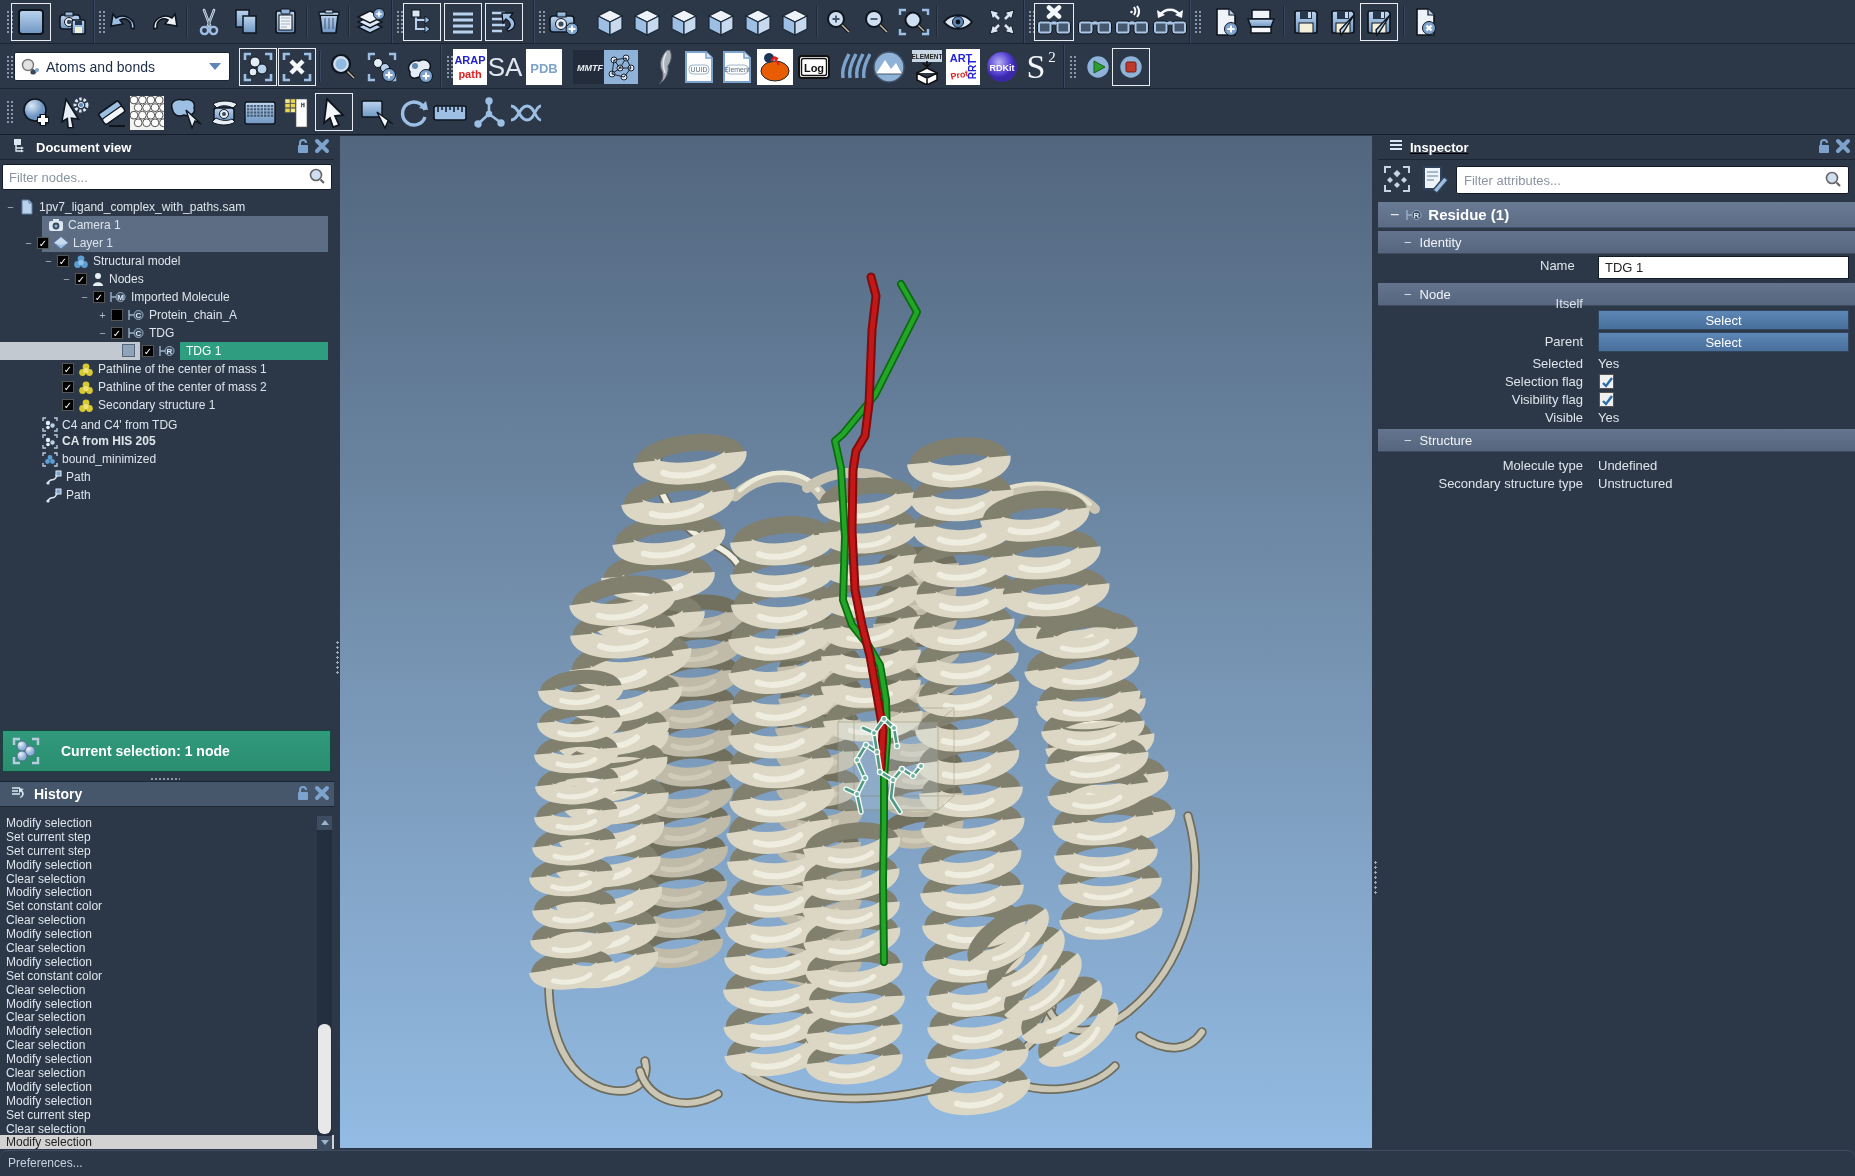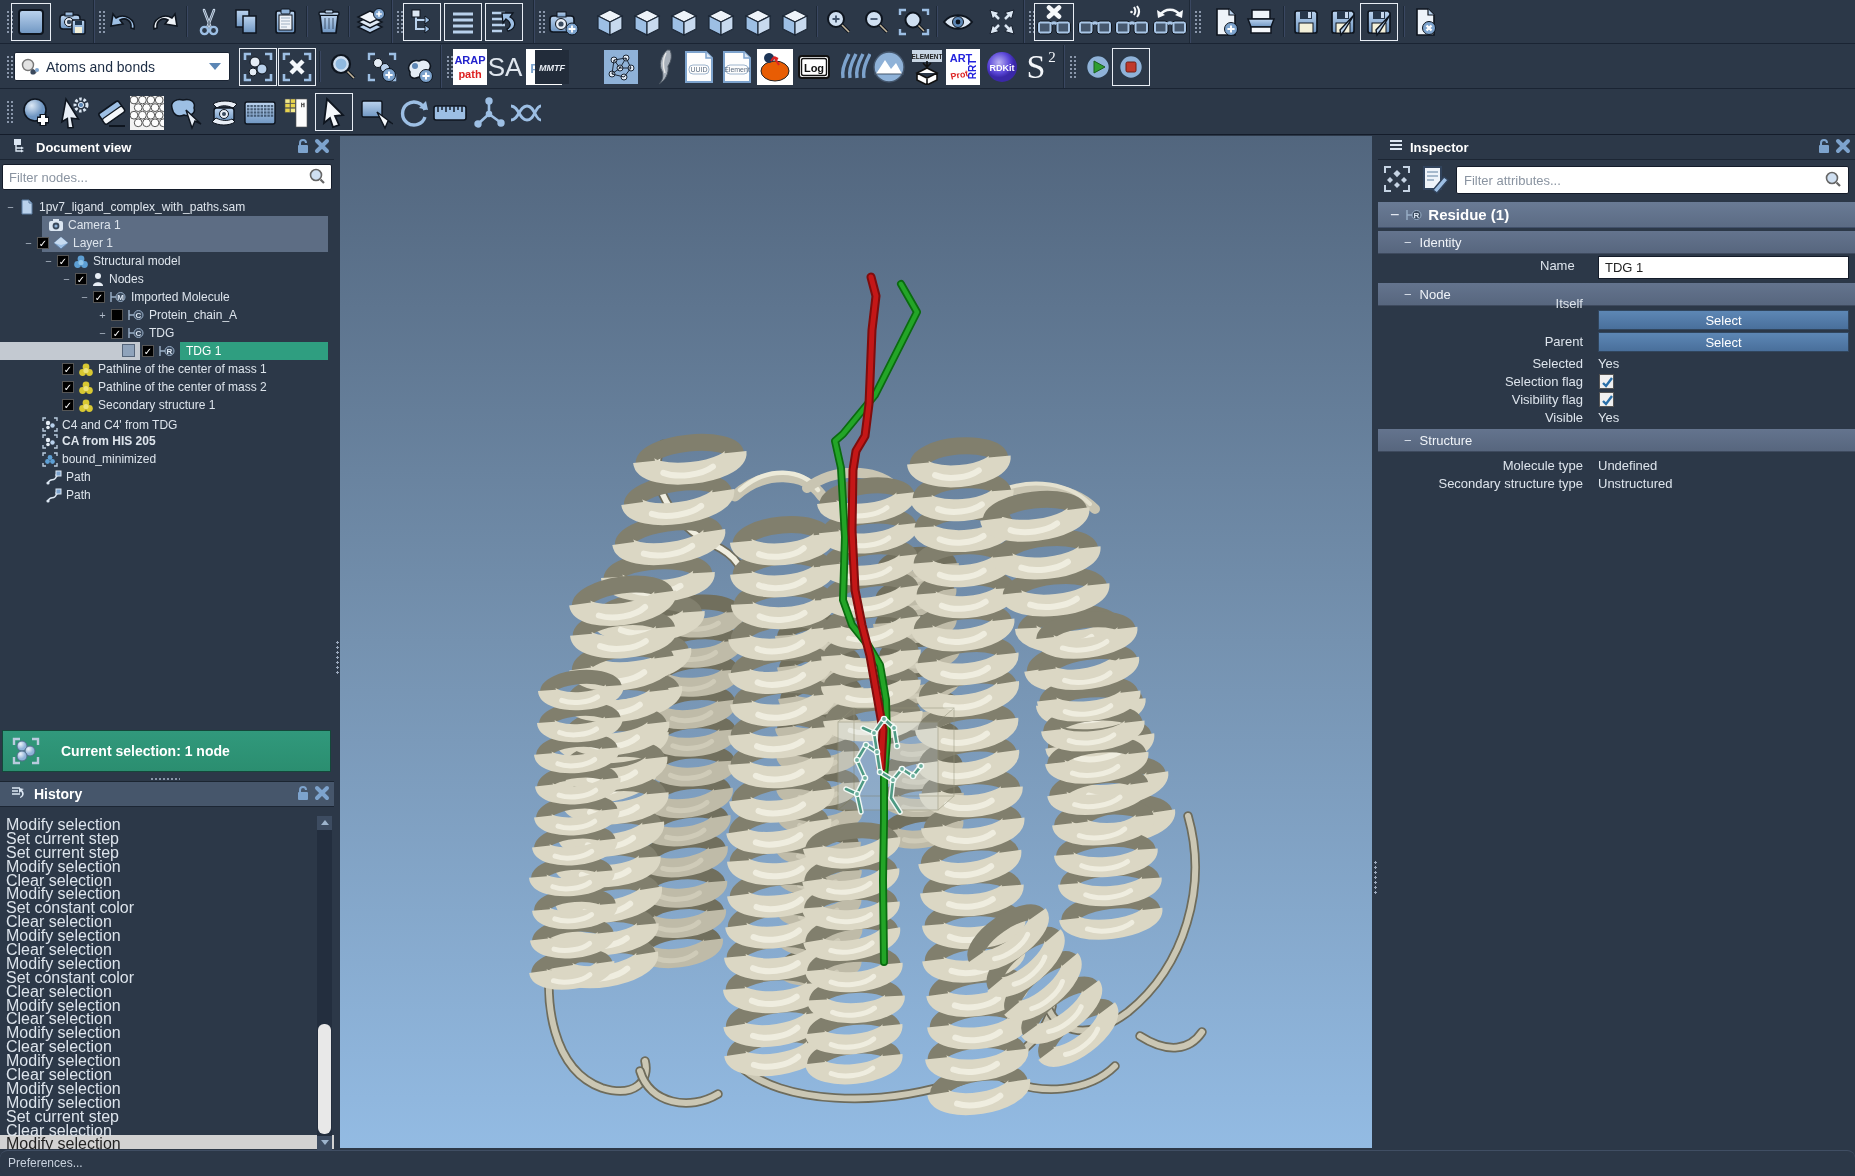--- a/index.html
+++ b/index.html
@@ -12,21 +12,21 @@
 .tbrow2 { top:45px; height:44px; border-bottom:1px solid #1a2433; }
 .tbrow3 { top:90px; height:45px; border-bottom:1px solid #141c2a; }
 .grip { position:absolute; width:8px; top:10px; bottom:10px;
   background-image:radial-gradient(circle, #8a97ab 1px, transparent 1.3px);
   background-size:4px 4px; }
 .ic { position:absolute; top:4px; width:36px; height:36px; display:flex; align-items:center; justify-content:center; }
 .ic.sel { outline:1px solid #e8edf4; outline-offset:-1px; }
 .vsep { position:absolute; top:6px; bottom:6px; width:1px; background:#1e2937; box-shadow:1px 0 0 #3a4761;}
 
 .leftdock { position:absolute; left:0; top:136px; width:334px; bottom:26px; background:#2c3848; }
-.rightdock { position:absolute; left:1378px; right:0; top:136px; bottom:26px; background:#2c3848; }
+.rightdock { position:absolute; left:1378px; right:0; top:136px; bottom:26px; background:#2c3848;text-decoration:underline; }
 .viewport { position:absolute; left:340px; top:136px; width:1032px; height:1012px; }
 .vsplit { position:absolute; top:136px; bottom:26px; width:6px; background:#2c3848; }
 .panelhead { height:22px; background:#2c3848; display:flex; align-items:center; color:#fff; font-weight:bold; font-size:13px; border-bottom:1px solid #1c2634;}
 .statusbar { position:absolute; left:0; right:0; bottom:0; height:26px; background:#2c3848; border-top:1px solid #404e63; color:#c9d2de; font-size:12px; line-height:25px; padding-left:8px;border-radius:8px;}
 
 .tree { font-size:12px; color:#dde4ec; }
 .trow { height:18px; display:flex; align-items:center; white-space:nowrap; }
 .chk { width:12px; height:12px; background:#000; border:1px solid #555; color:#fff; font-size:10px; line-height:11px; text-align:center; margin-right:4px; flex:none;}
 .pm { width:9px; height:9px; color:#aeb8c6; font-size:11px; line-height:8px; text-align:center; margin-right:4px; flex:none;}
 
@@ -494,21 +494,21 @@
         <svg width="36" height="36" viewBox="0 0 36 36">
           <text x="18" y="27" font-family="Liberation Sans" font-size="26" fill="#dfe6ee" text-anchor="middle">SA</text>
         </svg>
       </div>
       <div class="ic" style="left:526px;top:3px;width:36px;height:38px">
         <svg width="36" height="36" viewBox="0 0 36 36">
           <rect width="36" height="36" fill="#fff"></rect>
           <text x="18" y="24" font-family="Liberation Sans" font-size="13" font-weight="bold" fill="#7da3cd" text-anchor="middle">PDB</text>
         </svg>
       </div>
-      <div class="ic" style="left:534px;top:3px;width:36px;height:38px">
+      <div class="ic" style="left:572px;top:3px;width:36px;height:38px">
         <svg width="34" height="34" viewBox="0 0 34 34">
           <rect width="34" height="34" fill="#222c3a"></rect>
           <text x="17" y="21" font-family="Liberation Sans" font-size="9" font-weight="bold" font-style="italic" fill="#e8edf4" text-anchor="middle">MMTF</text>
         </svg>
       </div>
       <div class="ic" style="left:603px;top:3px;width:36px;height:38px">
         <svg width="34" height="34" viewBox="0 0 34 34">
           <rect width="34" height="34" fill="#8fb2d8"></rect>
           <g stroke="#1c2736" fill="#e4ecf5">
             <circle cx="10" cy="10" r="3"></circle>
@@ -1054,21 +1054,21 @@
 <div style="position:absolute;top:641px;left:150px;width:30px;height:4px;background-image:radial-gradient(circle,#8a97ab 1px,transparent 1.2px);background-size:4px 4px;"></div>
 <div class="panelhead" style="position:absolute;top:645px;left:0;right:0;height:26px;background:#46566b;border-top:1px solid #1b2531;font-size:14px;"><span style="width:16px;margin:0 8px 0 10px;"><svg width="16" height="16" viewBox="0 0 16 16">
             <path d="M 2 3 h 8 M 2 6 h 6 M 2 9 h 8" stroke="#dce7f3" stroke-width="1.5"></path>
             <path d="M 10 13 C 14 12, 15 8, 12 5 L 14 4 L 9 3 L 9 8 L 11 6.5 C 13 9, 12 11, 10 12 Z" fill="#dce7f3"></path>
           </svg></span>History<span style="margin-left:auto;margin-right:4px;width:14px;display:inline-block"><svg width="14" height="16" viewBox="0 0 14 16">
             <rect x="2" y="7" width="10" height="8" rx="1" fill="#7da3cd"></rect>
             <path d="M 4 7 V 5 a 3 3 0 0 1 6 0" fill="none" stroke="#7da3cd" stroke-width="2"></path>
           </svg></span><span style="margin-right:4px;width:16px;display:inline-block"><svg width="16" height="16" viewBox="0 0 16 16">
             <path d="M 3 3 L 13 13 M 13 3 L 3 13" stroke="#7da3cd" stroke-width="4" stroke-linecap="round"></path>
           </svg></span></div>
-<div style="position:absolute;top:680px;left:0;right:0;bottom:0;font-size:16px;color:#dde4ec;overflow:hidden;">
+<div style="position:absolute;top:680px;left:0;right:0;bottom:0;font-size:12px;color:#dde4ec;overflow:hidden;">
         <div style="height:13.9px;padding-left:6px;">Modify selection</div>
         <div style="height:13.9px;padding-left:6px;">Set current step</div>
         <div style="height:13.9px;padding-left:6px;">Set current step</div>
         <div style="height:13.9px;padding-left:6px;">Modify selection</div>
         <div style="height:13.9px;padding-left:6px;">Clear selection</div>
         <div style="height:13.9px;padding-left:6px;">Modify selection</div>
         <div style="height:13.9px;padding-left:6px;">Set constant color</div>
         <div style="height:13.9px;padding-left:6px;">Clear selection</div>
         <div style="height:13.9px;padding-left:6px;">Modify selection</div>
         <div style="height:13.9px;padding-left:6px;">Clear selection</div>

